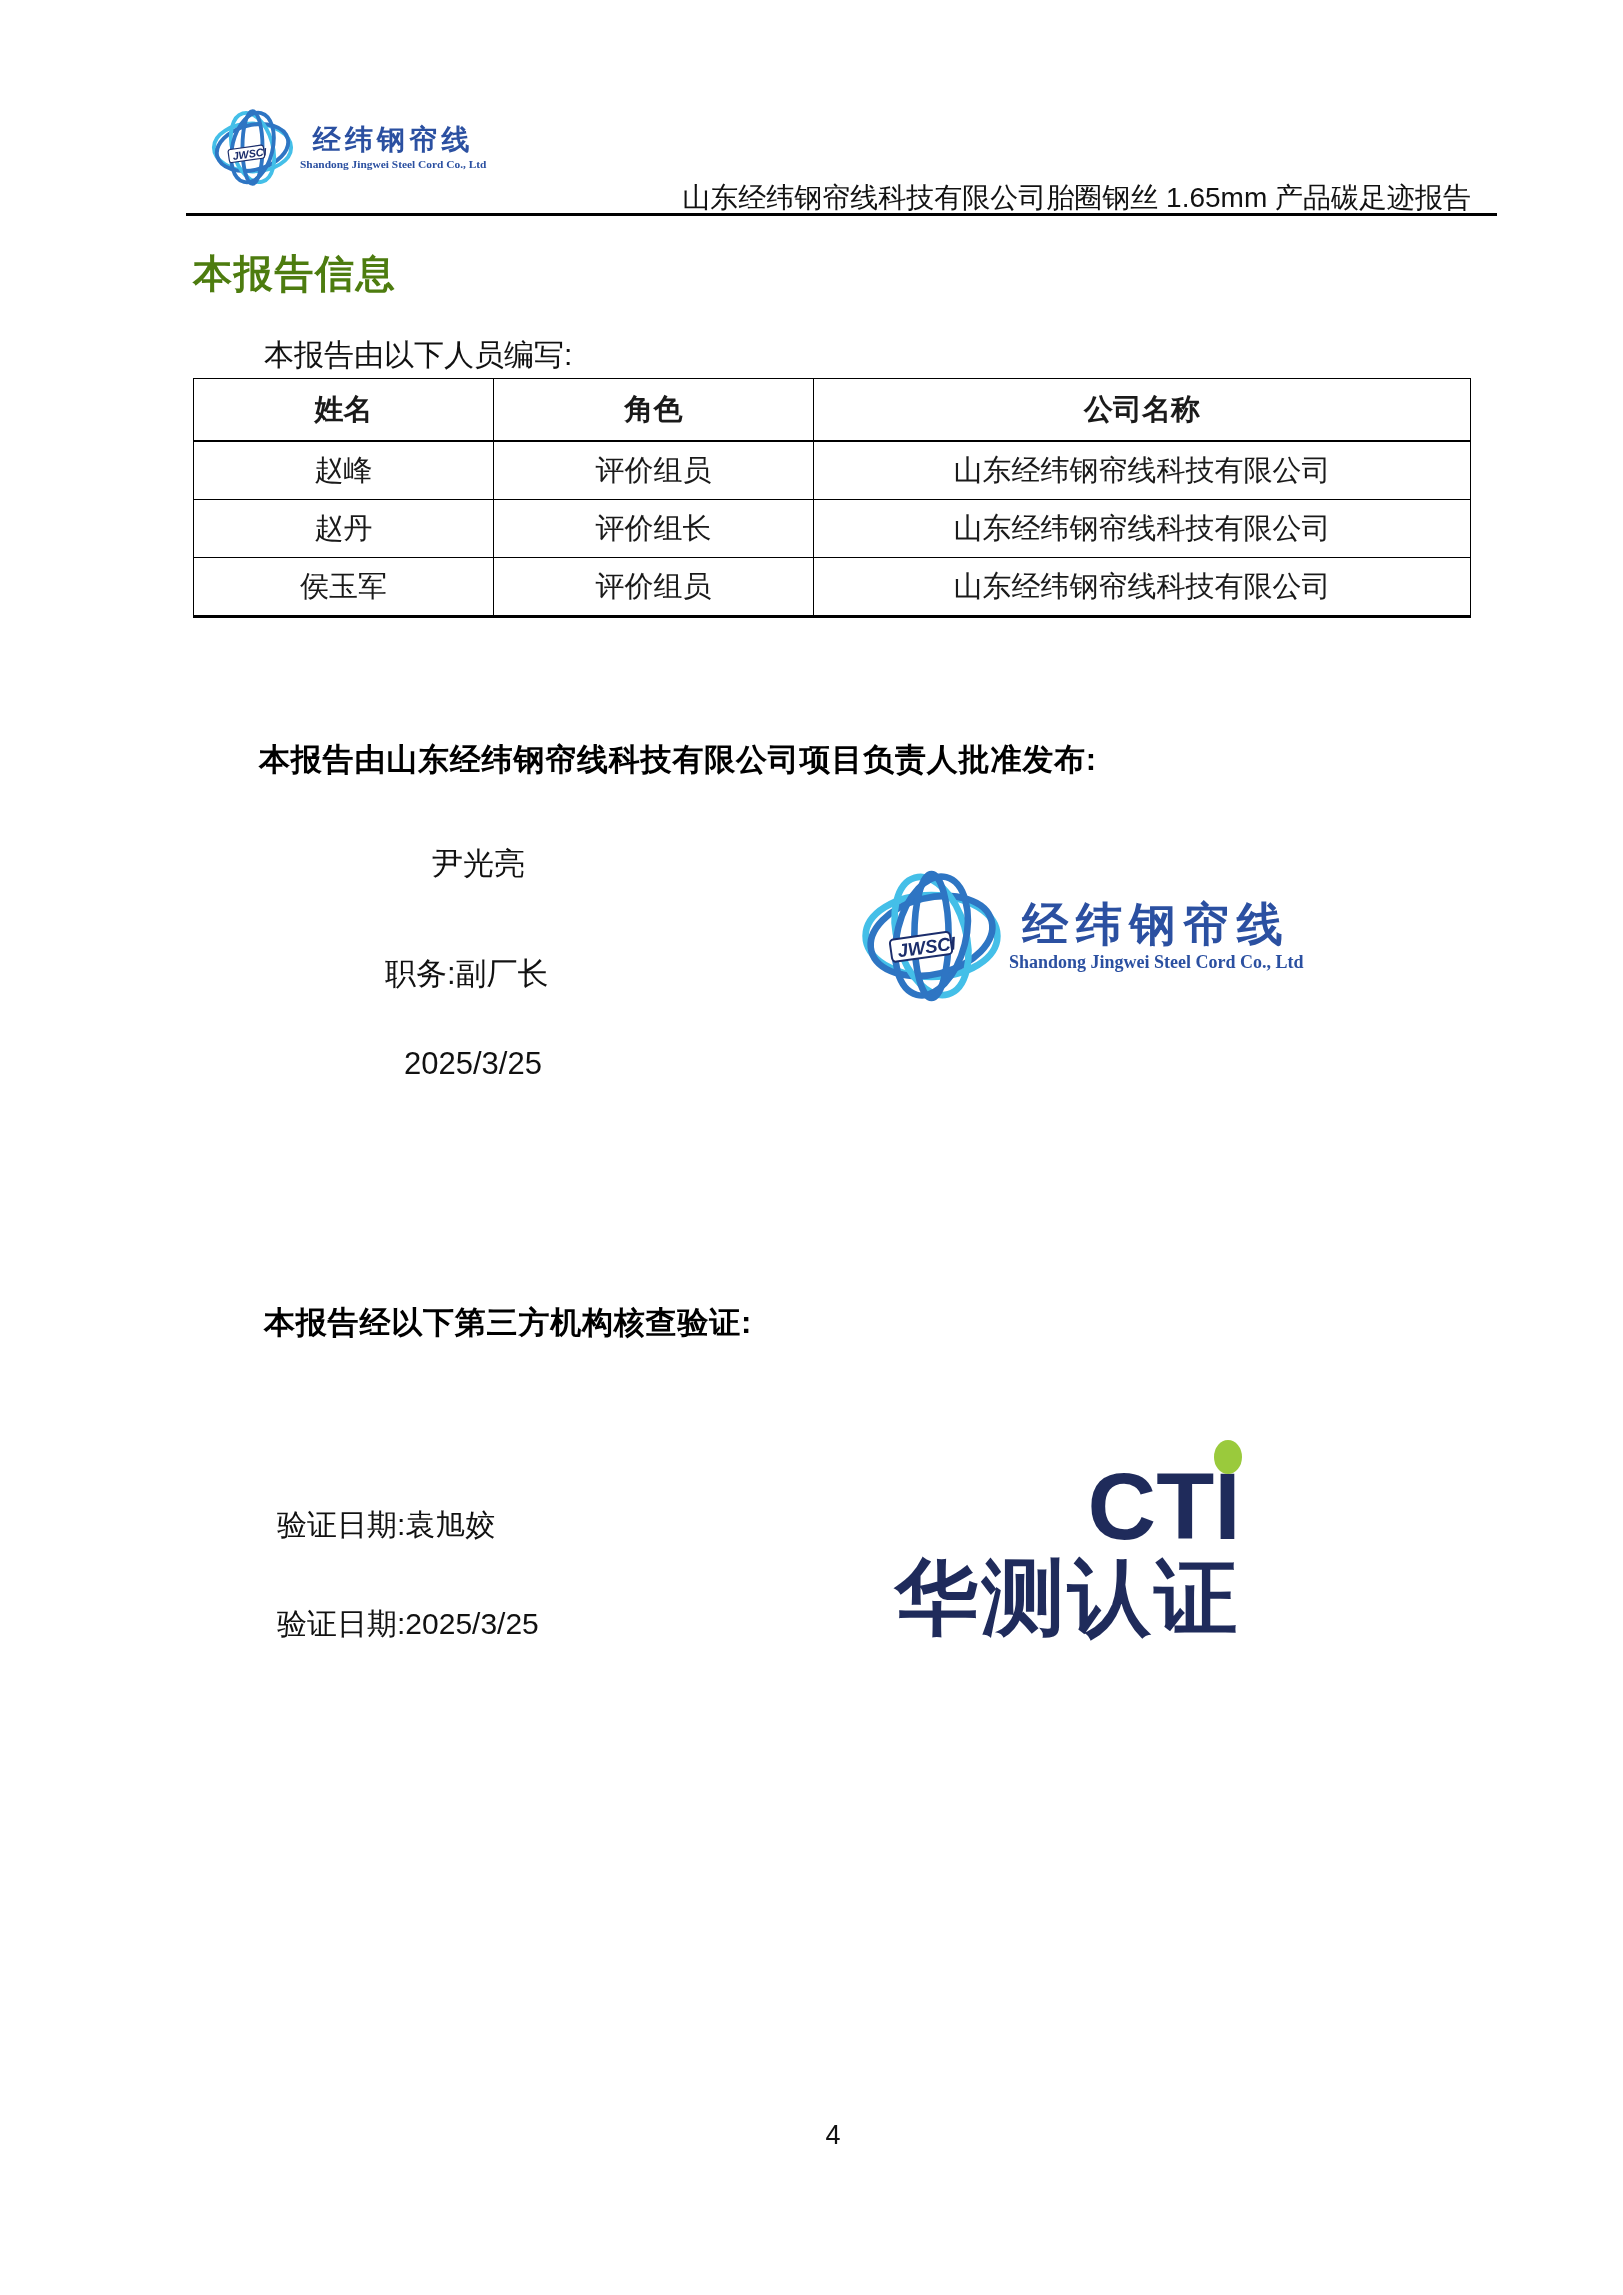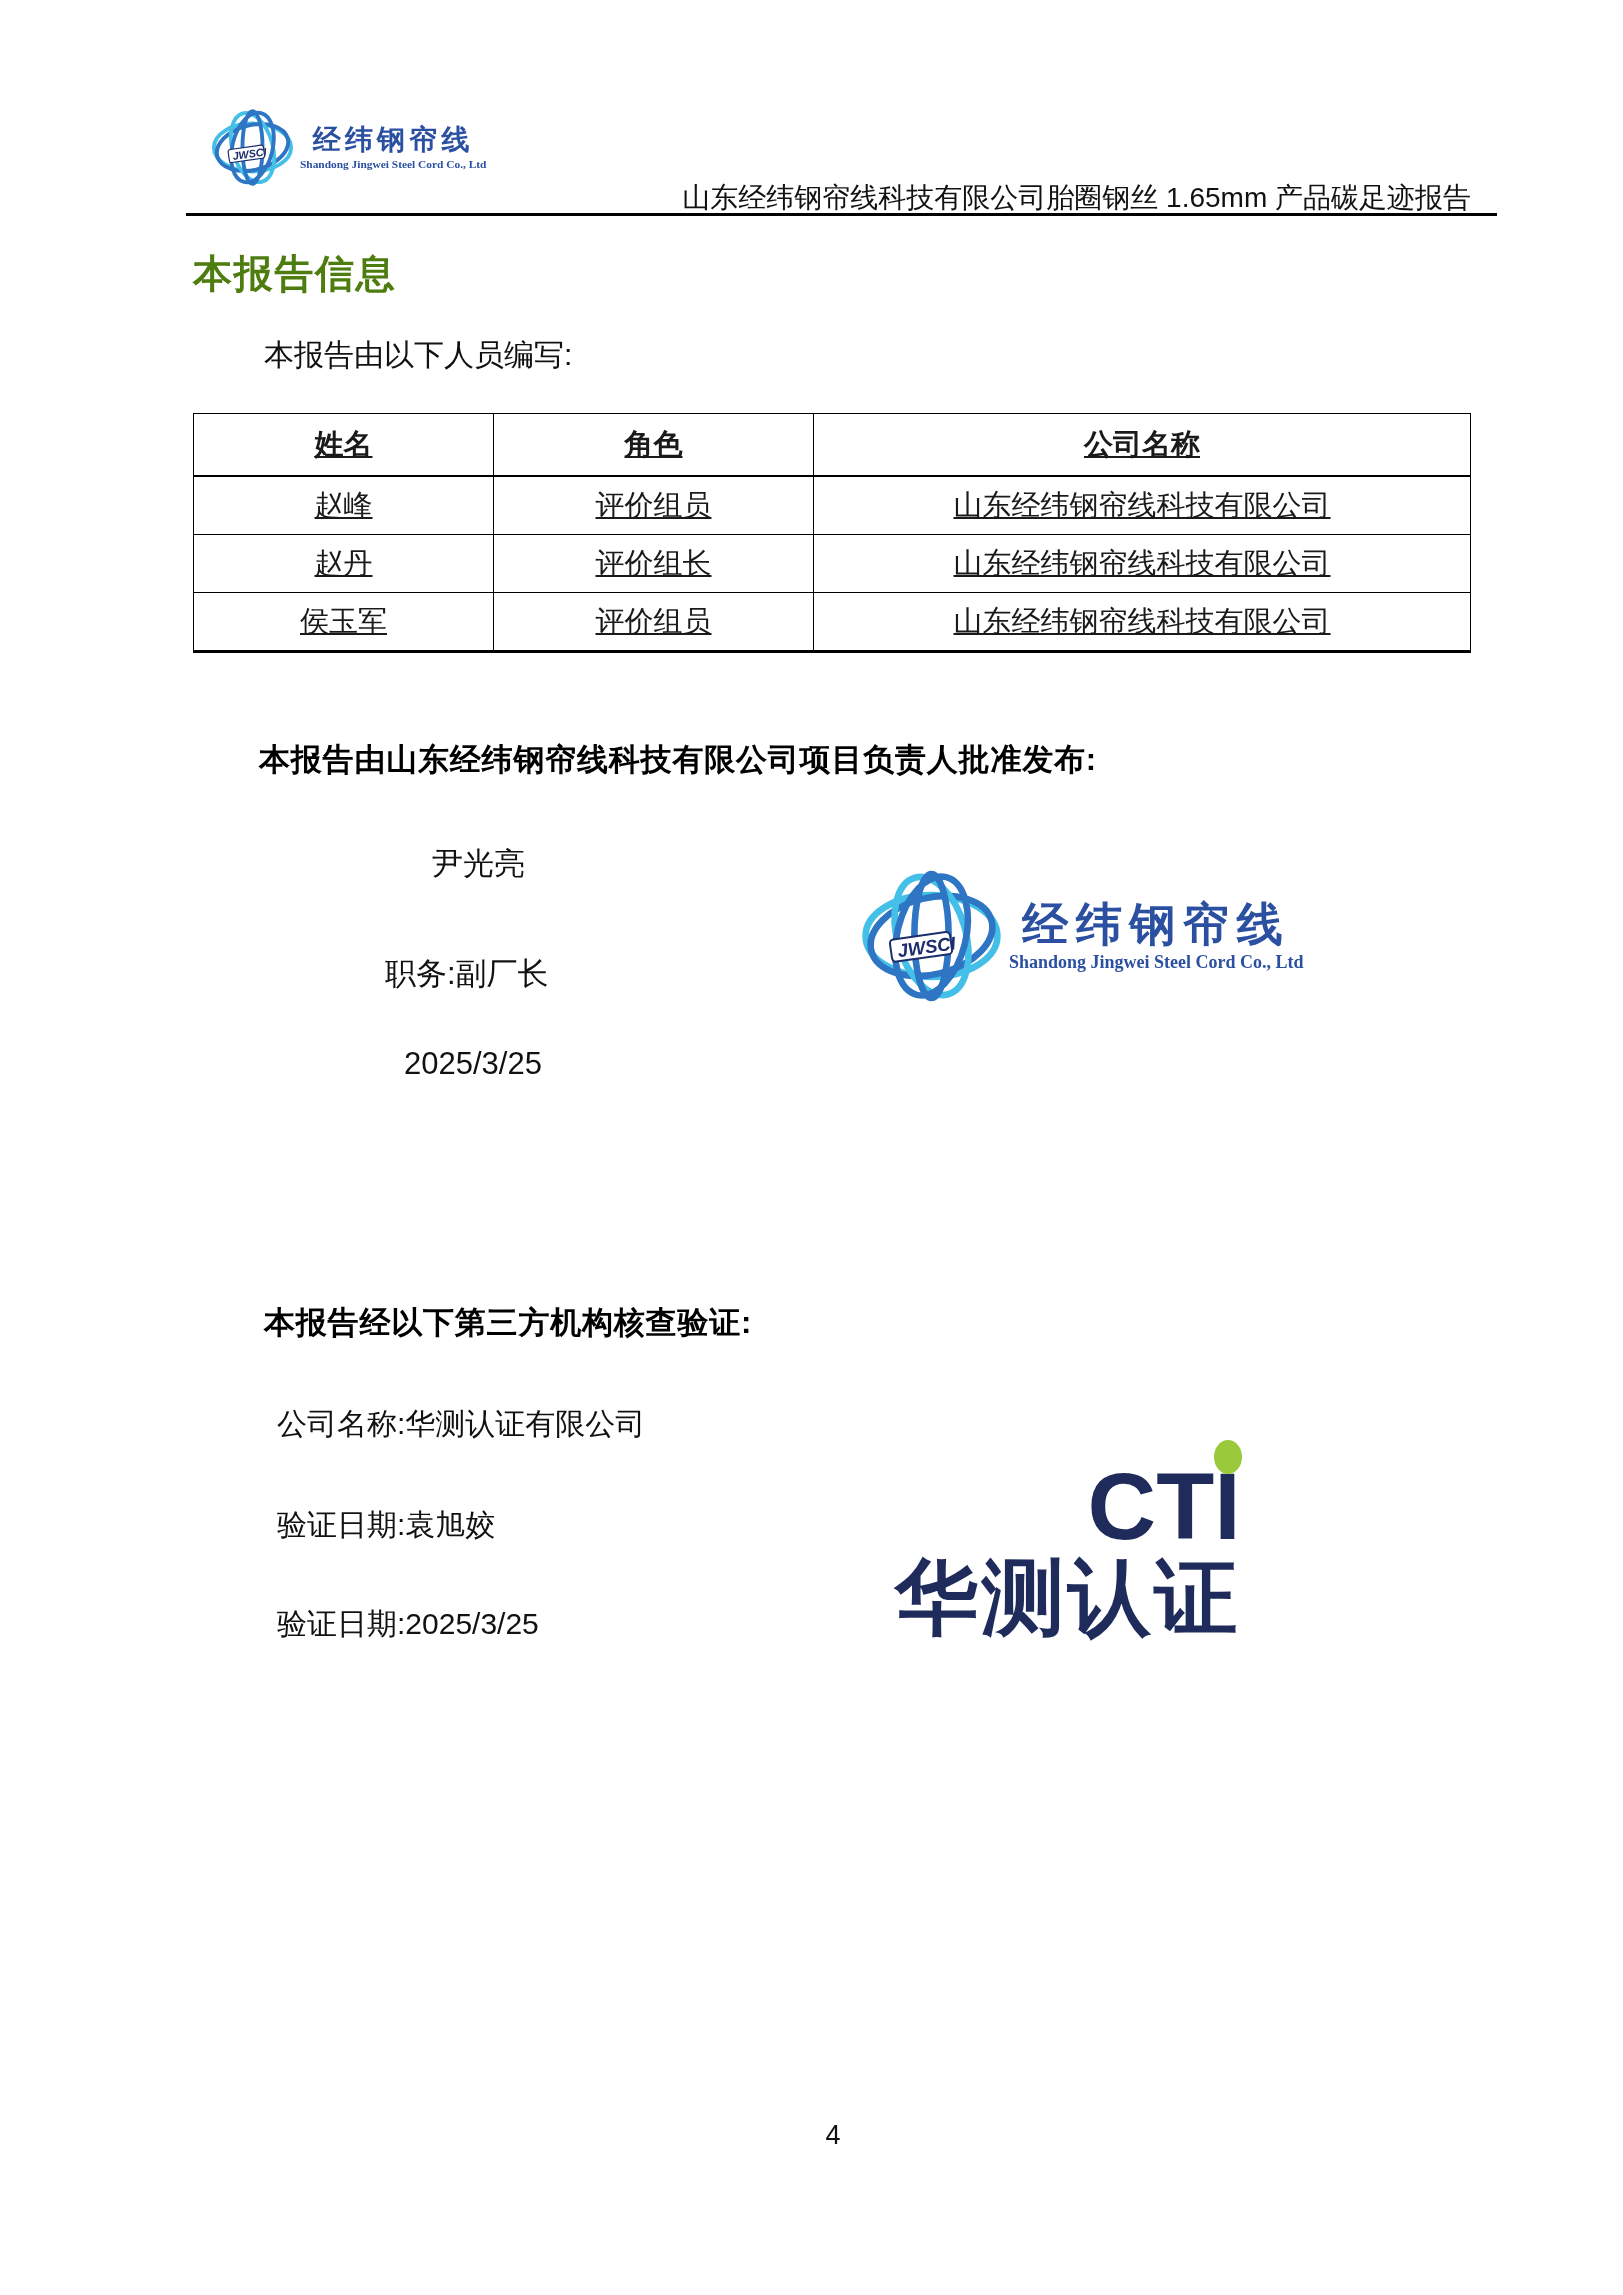--- a/index.html
+++ b/index.html
@@ -21,21 +21,21 @@
   .logo-en{font-family:"Liberation Serif","DejaVu Serif",serif;font-size:11.4px;font-weight:bold;color:#2b50a1;margin-top:1.7px;}
 
   .hdr-title{position:absolute;right:152px;top:179px;font-size:28px;color:#111;white-space:nowrap;}
   .hdr-rule{position:absolute;left:186px;top:213px;width:1311px;height:3.4px;background:#000;}
 
   
   .h1{position:absolute;left:193px;top:247px;font-size:39px;font-weight:bold;letter-spacing:1.7px;color:#4d7c0f;}
   .intro{position:absolute;left:264px;top:335px;font-size:30px;color:#111;}
 
   
-  .tbl{position:absolute;left:193px;top:413px;width:1277px;border-collapse:collapse;table-layout:fixed;text-decoration:underline;}
+  .tbl{position:absolute;left:193px;top:378px;width:1277px;border-collapse:collapse;table-layout:fixed;}
   .tbl th,.tbl td{border:1.7px solid #000;text-align:center;vertical-align:middle;padding:0;}
   .tbl th{font-size:29px;font-weight:bold;height:61px;}
   .tbl td{font-size:29px;font-weight:normal;height:57px;}
   .tbl thead th{border-bottom:2.5px solid #000;}
   .tbl tbody tr:last-child td{border-bottom:3.4px solid #000;}
   .c1{width:300px;} .c2{width:320px;} .c3{width:657px;}
 
   
   .stmt{position:absolute;font-size:31px;font-weight:bold;color:#000;white-space:nowrap;letter-spacing:0.8px;}
   .stmt.approve{left:259px;top:739px;text-align:center;}
@@ -146,21 +146,20 @@
         <text x="29" y="64" font-size="14" font-style="italic" font-weight="bold" fill="#1b2d6b">JWSCI</text>
       </g>
     </svg>
     <div class="logo-txt">
       <span class="logo-cn">经纬钢帘线</span>
       <span class="logo-en">Shandong Jingwei Steel Cord Co., Ltd</span>
     </div>
   </div>
 
   <div class="stmt verify">本报告经以下第三方机构核查验证:</div>
-  <div class="plain verify-company">公司名称:华测认证有限公司</div>
   <div class="plain verify-lead">验证日期:袁旭姣</div>
   <div class="plain verify-date">验证日期:2025/3/25</div>
 
   <div class="cti">
     <span class="cti-text">
       <span>CTI</span>
       <span class="cti-dot"></span>
     </span>
     <span class="cti-cn">华测认证</span>
   </div>

